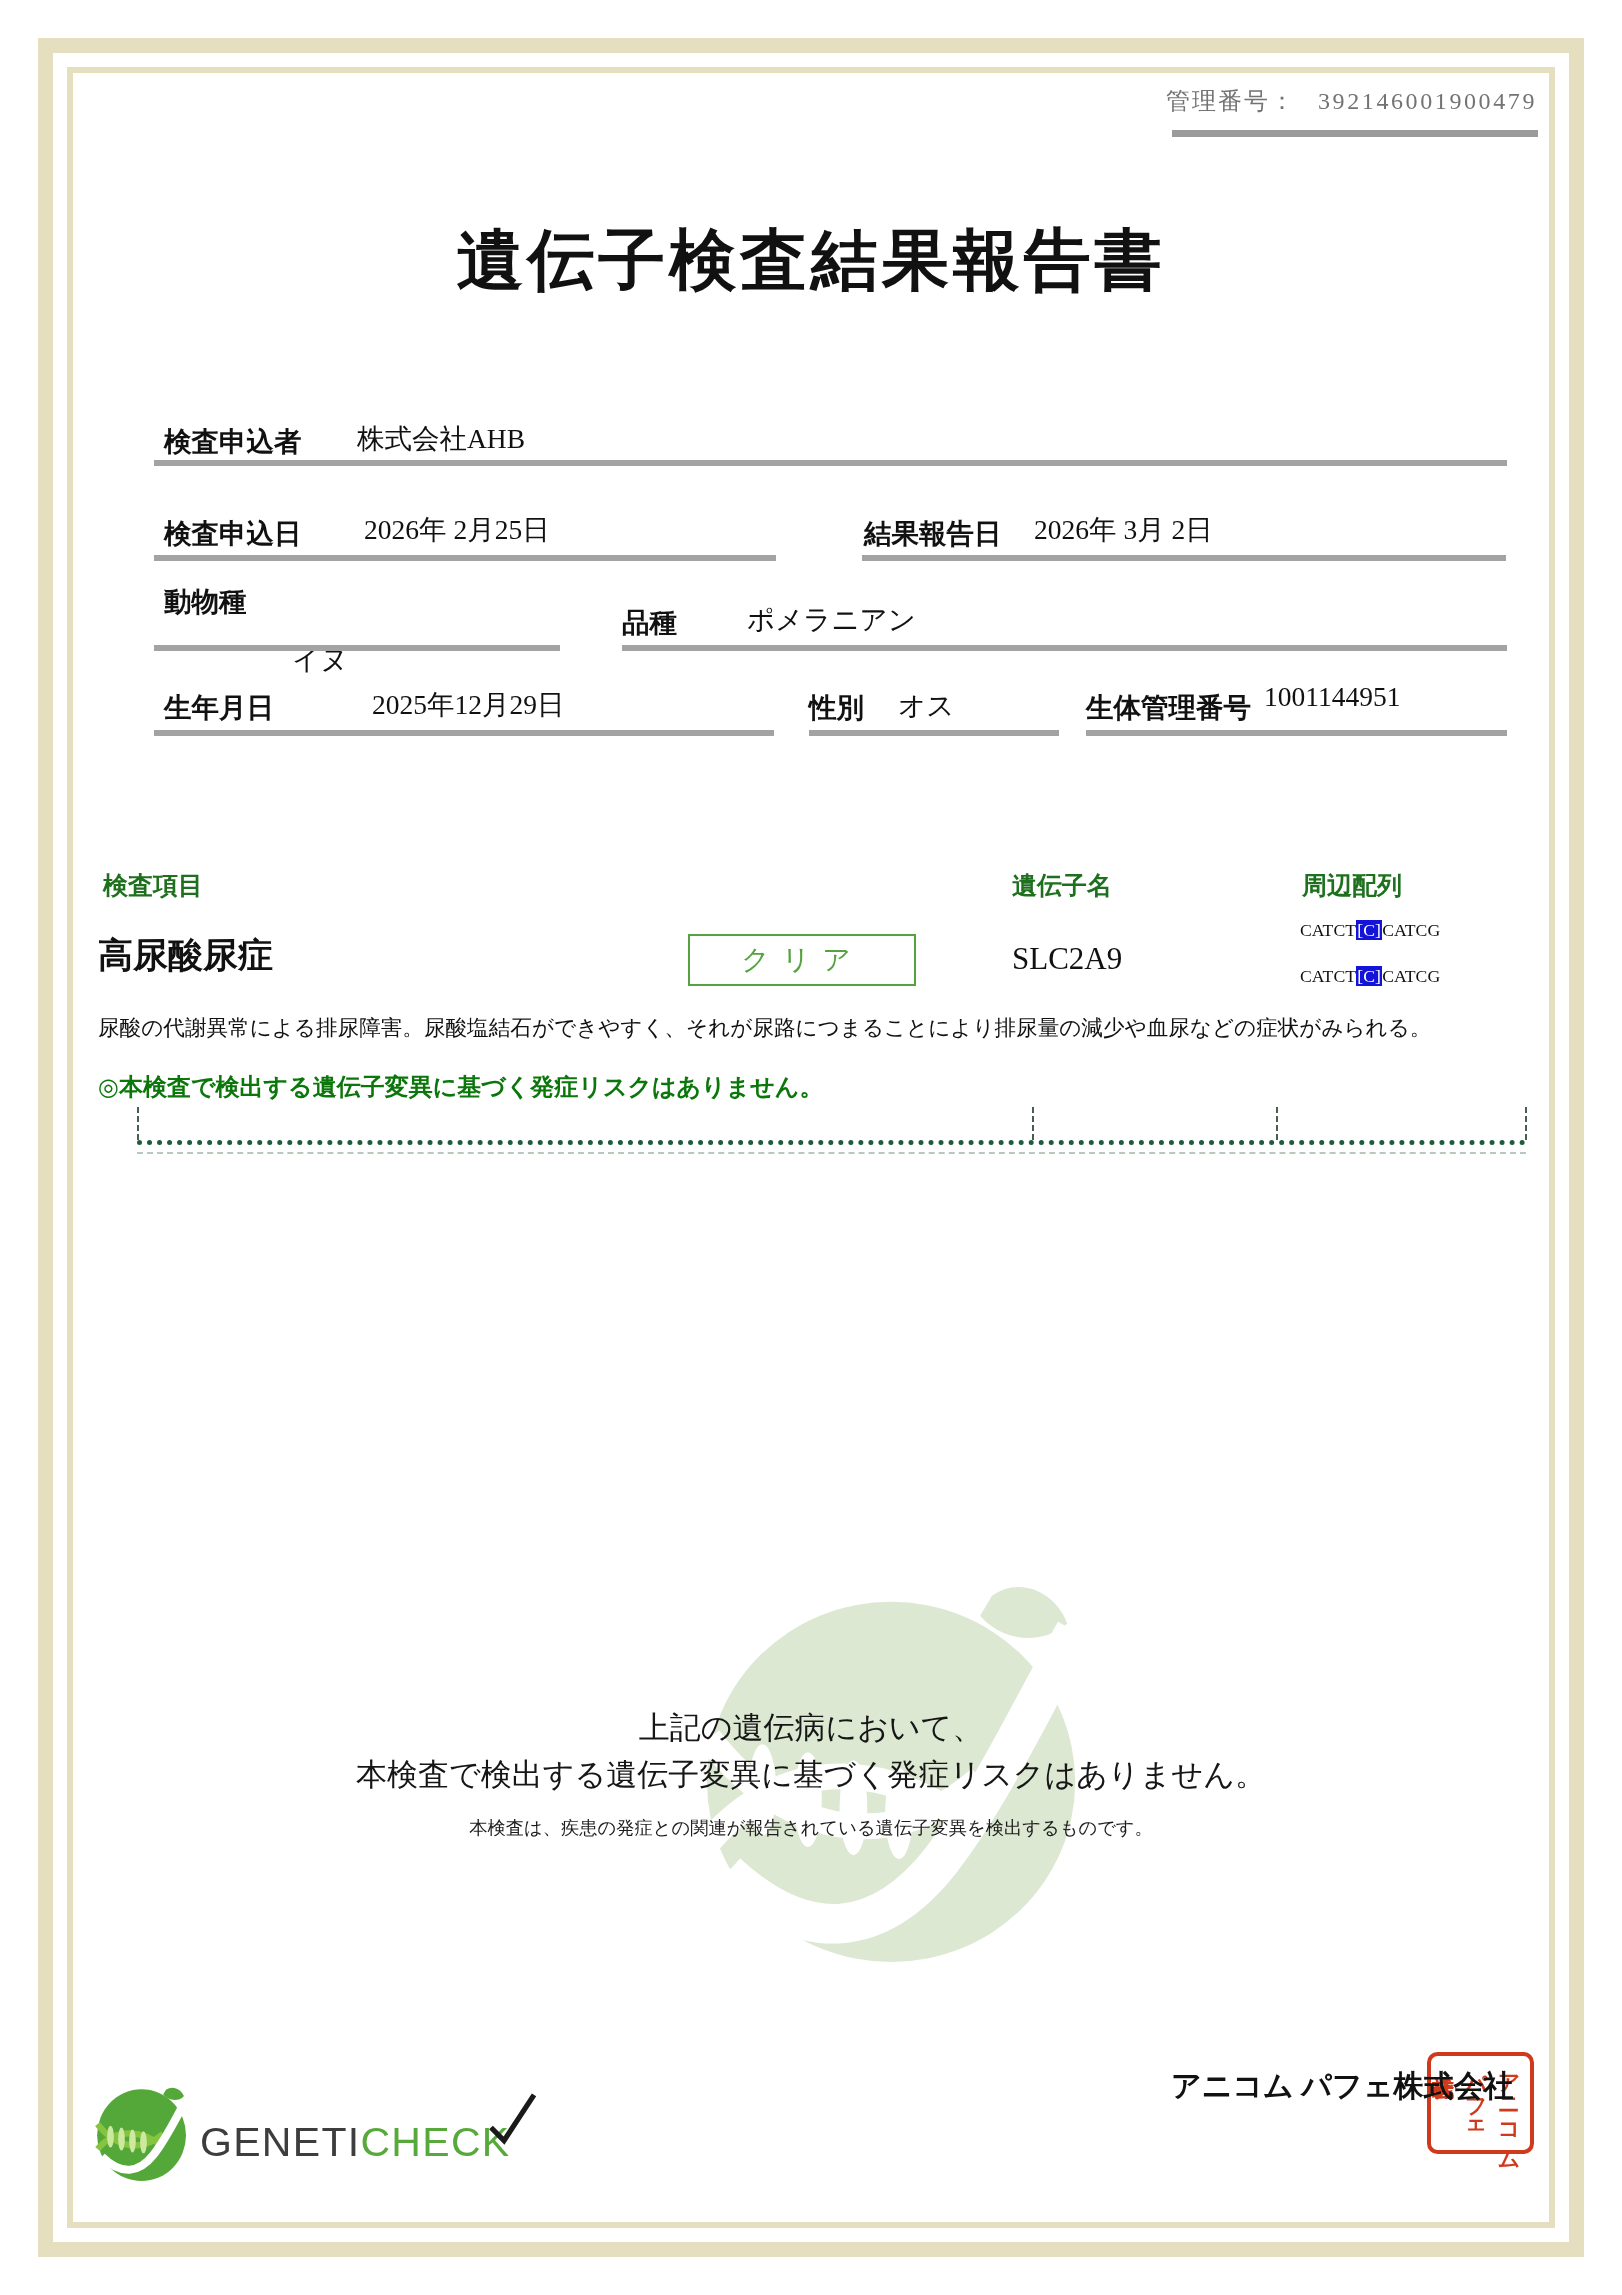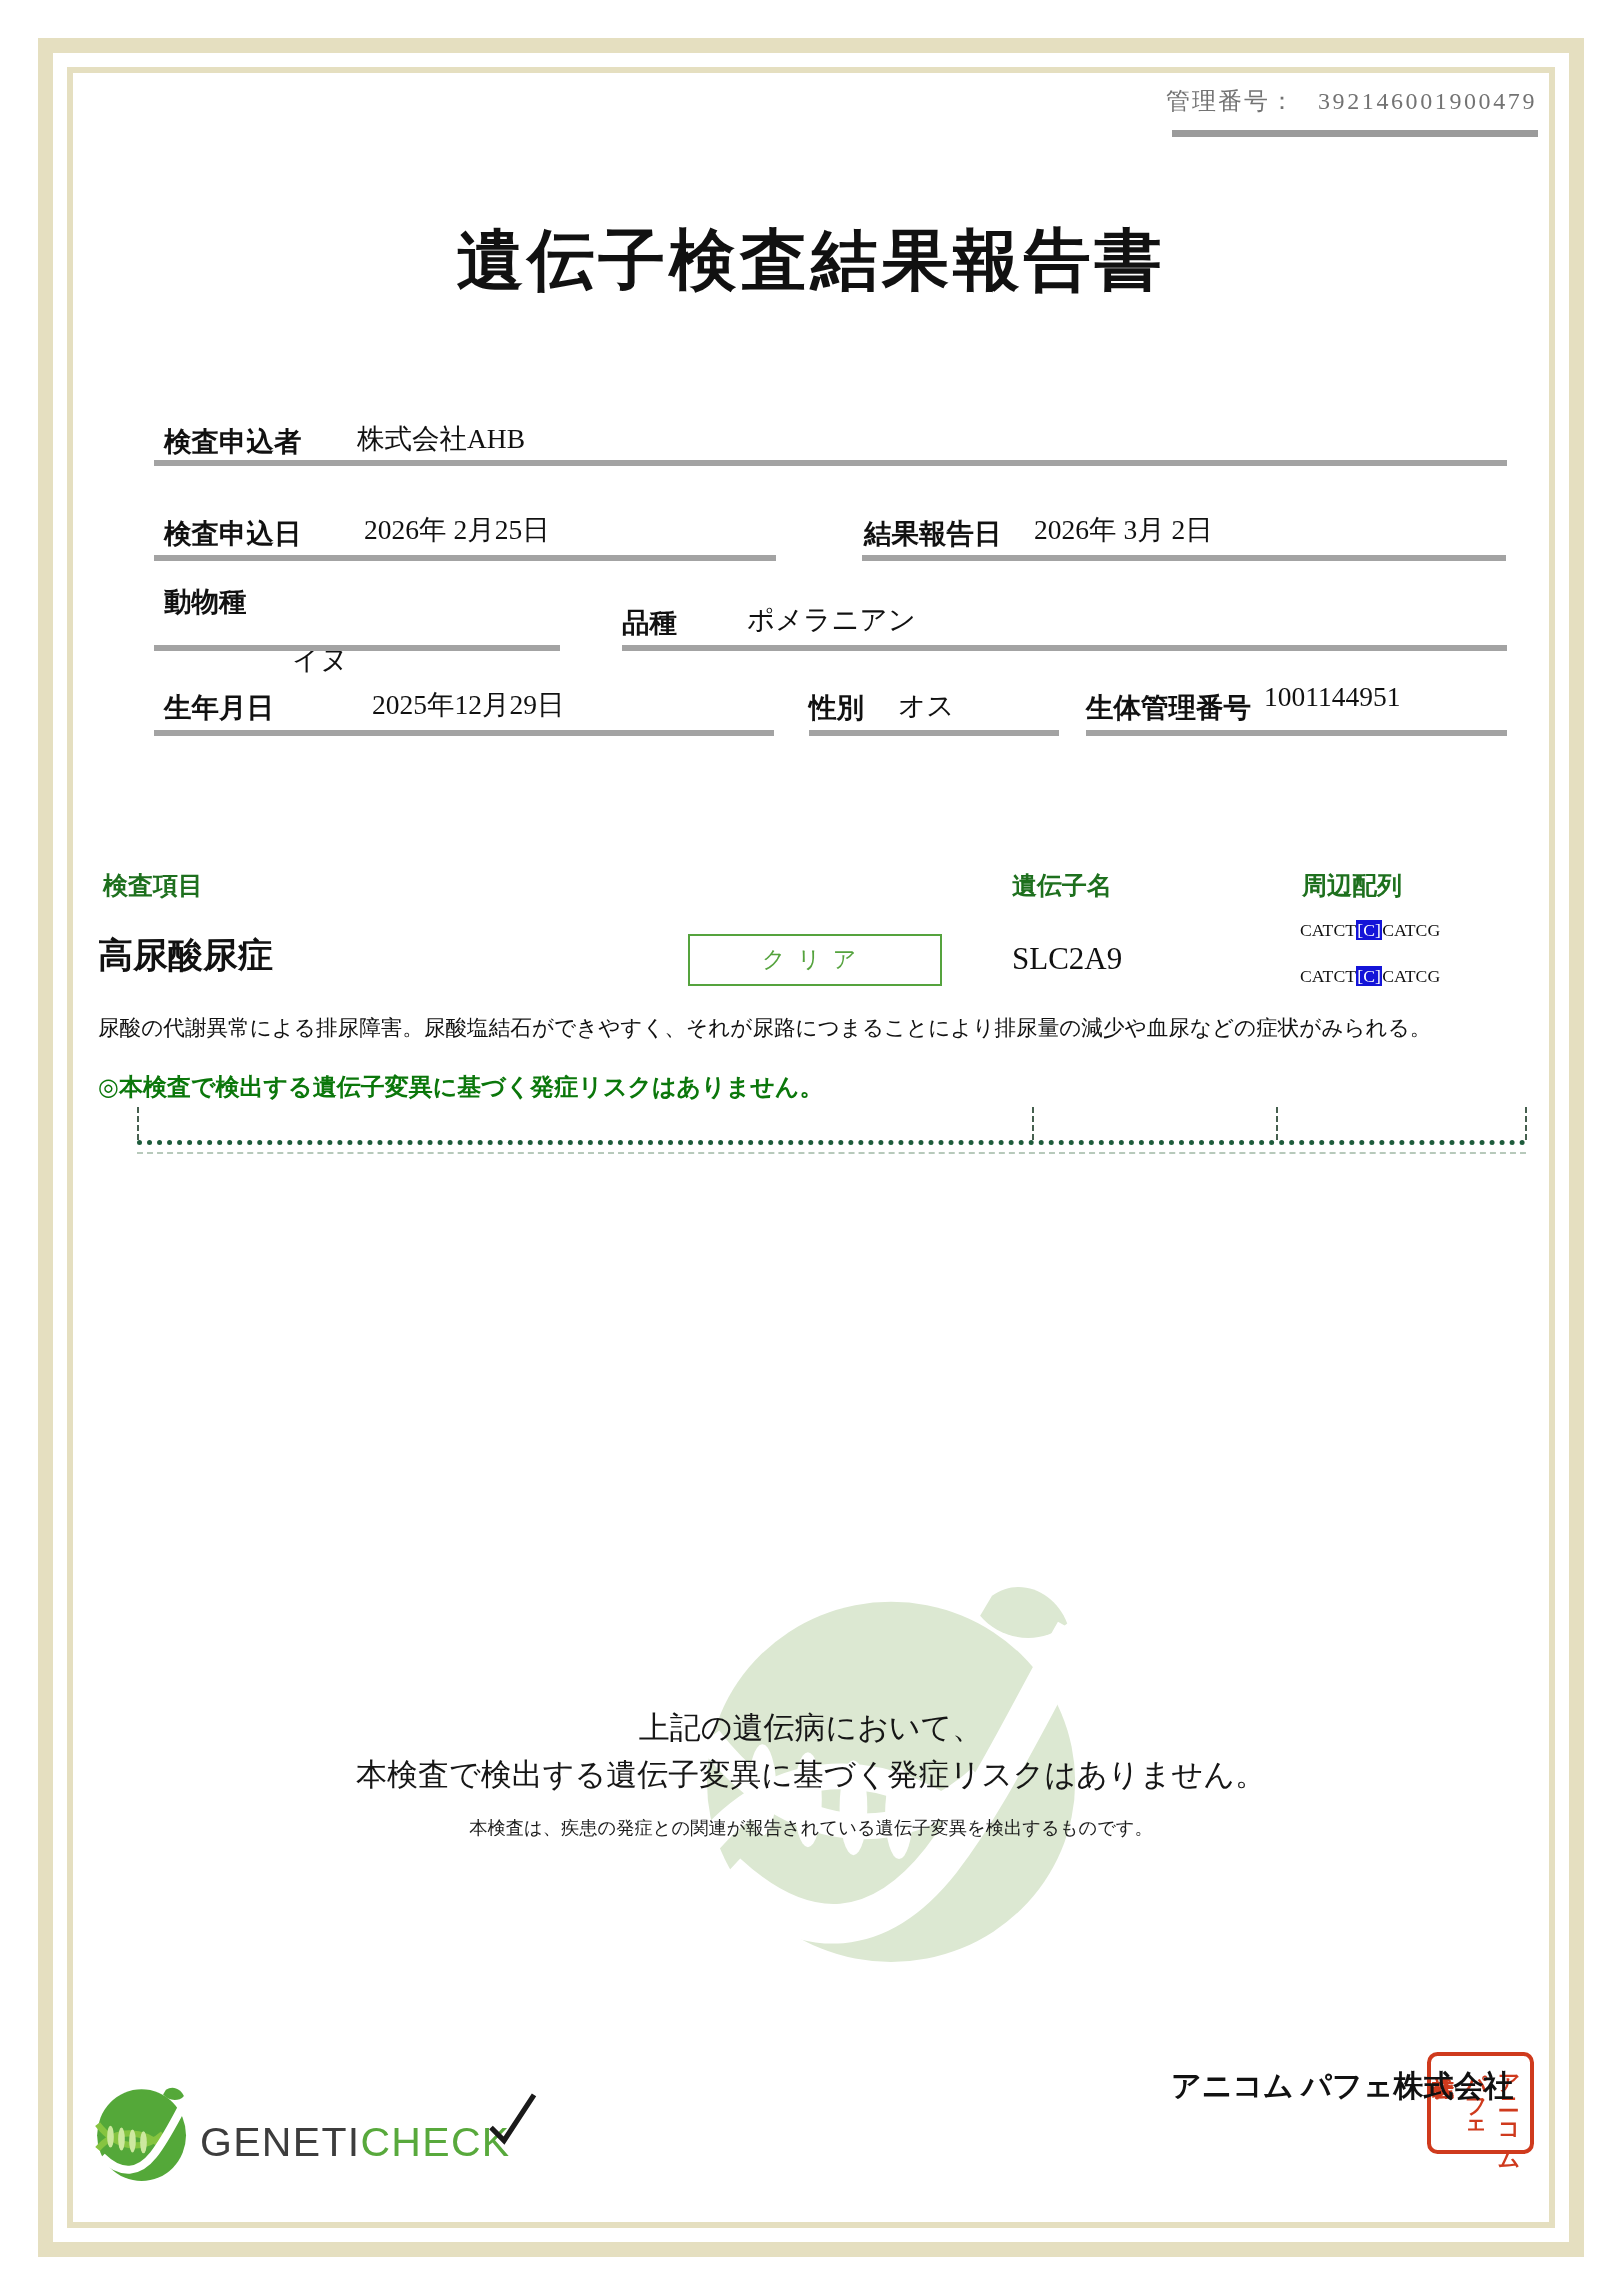--- a/index.html
+++ b/index.html
@@ -18,22 +18,22 @@
   
   .title{top:215px;left:0;width:100%;text-align:center;font-size:67px;font-weight:bold;letter-spacing:3.9px;white-space:nowrap;}
   
   .lbl{font-size:27.5px;font-weight:bold;white-space:nowrap;}
   .val{font-size:27.5px;white-space:nowrap;}
   .ul{height:5.9px;background:#a3a3a3;}
   
   .green-h{font-size:25px;font-weight:bold;color:#1e701e;white-space:nowrap;}
   .disease{font-size:35px;font-weight:bold;white-space:nowrap;}
   .status-box{
-    top:934px;left:688px;width:254px;height:52px;border:2.6px solid #55a33e;box-sizing:border-box;
-    text-align:center;line-height:47px;font-size:23px;letter-spacing:11.8px;color:#55a33e;white-space:nowrap;
+    top:934px;left:688px;width:228px;height:52px;border:2.6px solid #55a33e;box-sizing:border-box;
+    text-align:center;line-height:47px;font-size:28px;letter-spacing:11.8px;color:#55a33e;white-space:nowrap;
   }
   .gene{font-size:31px;white-space:nowrap;}
   .seq{font-size:17.7px;letter-spacing:0px;white-space:nowrap;font-family:"Liberation Serif","DejaVu Serif",serif;}
   .seq .variant{background:#1414d8;color:#ffffff;padding:0 1.3px;}
   .desc{font-size:21.6px;white-space:nowrap;}
   .risk-note{font-size:24px;font-weight:bold;color:#0b770b;white-space:nowrap;}
   
   .vdash{width:0;height:33px;border-left:2px dashed #46604f;}
   .hdots{border-top:5.2px dotted #1e5c3c;height:0;}
   .hdots-light{border-top:2px dashed #b7c9bb;height:0;}

